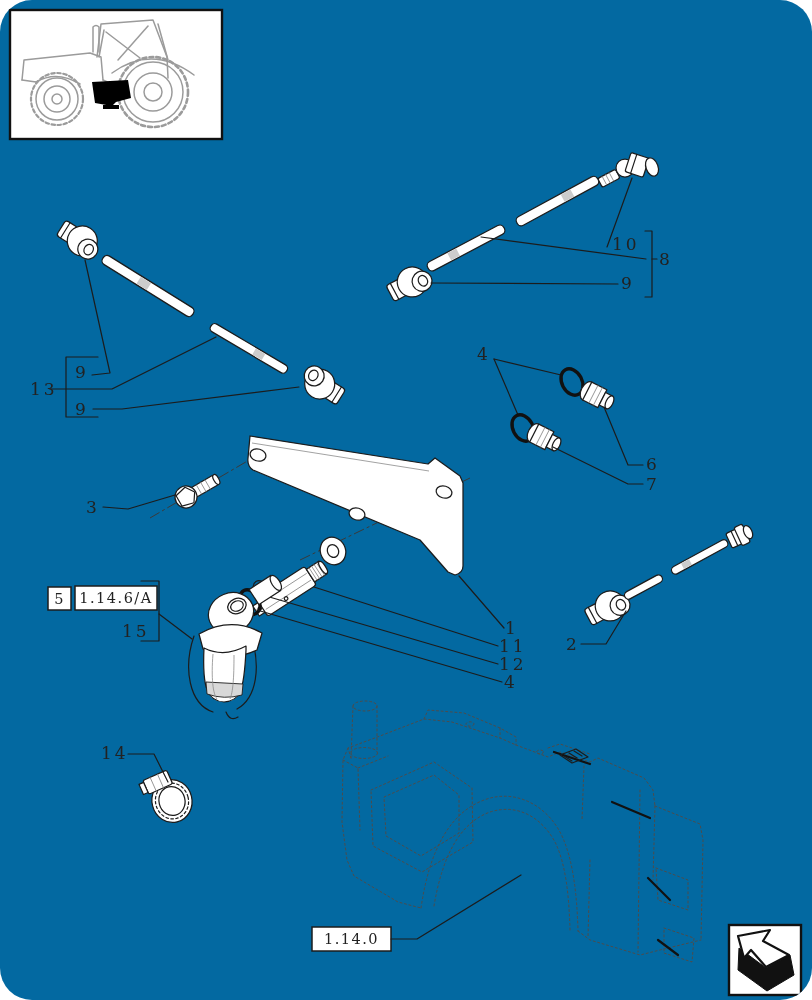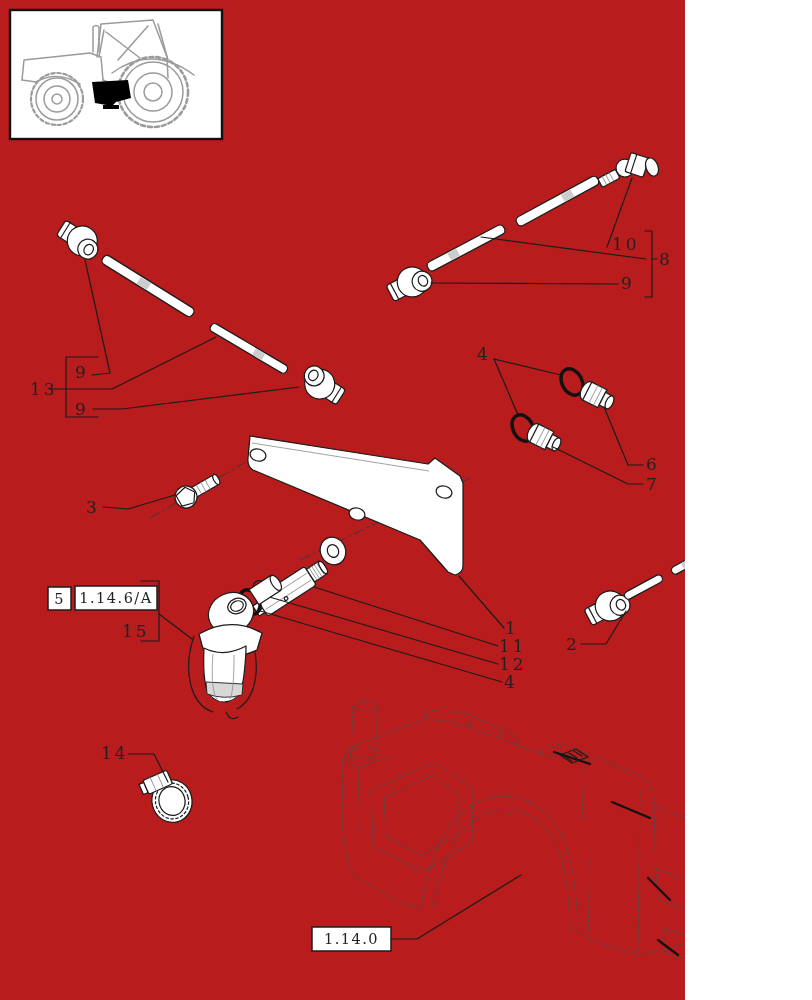--- a/index.html
+++ b/index.html
@@ -1,16 +1,16 @@
 <!DOCTYPE html>
 <html><head>
 <meta charset="utf-8">
 <style>
   html,body{margin:0;padding:0;background:#ffffff;}
-  #canvas{width:685px;height:1000px;position:relative;background:#b91c1c;overflow:hidden;}
+  #canvas{width:812px;height:1000px;position:relative;background:#0369a1;overflow:hidden;border-radius:32px;}
   svg{display:block;}
   .ln{stroke:#1c1c1c;stroke-width:1.2;fill:none;stroke-linecap:round;stroke-linejoin:round;}
   .wh{fill:#ffffff;stroke:#1c1c1c;stroke-width:1.25;stroke-linejoin:round;}
   .thin{stroke:#8a8a8a;stroke-width:0.8;fill:none;}
   .band{fill:#cccccc;stroke:none;}
   .bold-ring{fill:none;stroke:#111111;stroke-width:3.4;}
   .dashdot{stroke:#3a3a3a;stroke-width:1;fill:none;stroke-dasharray:11 3 3 3;}
   .dot{stroke:#4c4c4c;stroke-width:1;fill:none;stroke-dasharray:2 2.6;stroke-linecap:round;}
   .solid{stroke:#111111;stroke-width:2.2;fill:none;stroke-linecap:round;}
   .gray{stroke:#9b9b9b;stroke-width:1.5;fill:none;stroke-linecap:round;stroke-linejoin:round;}

